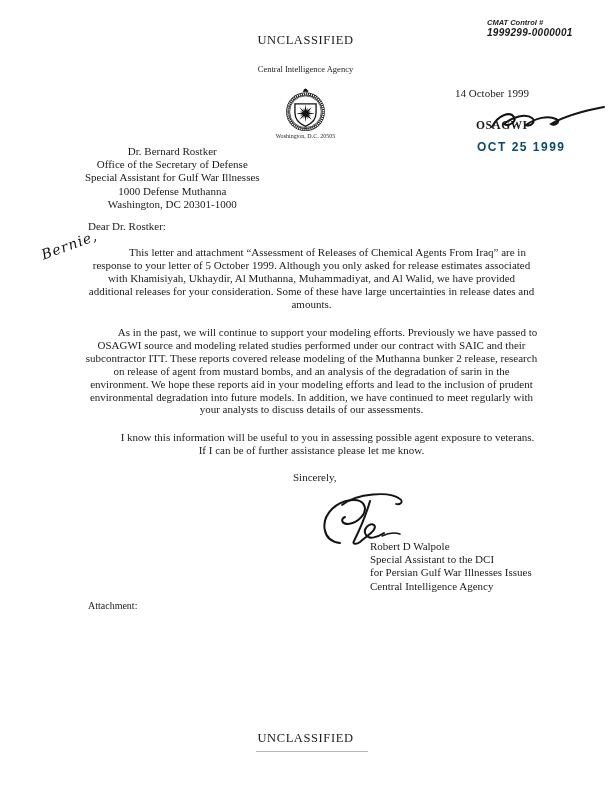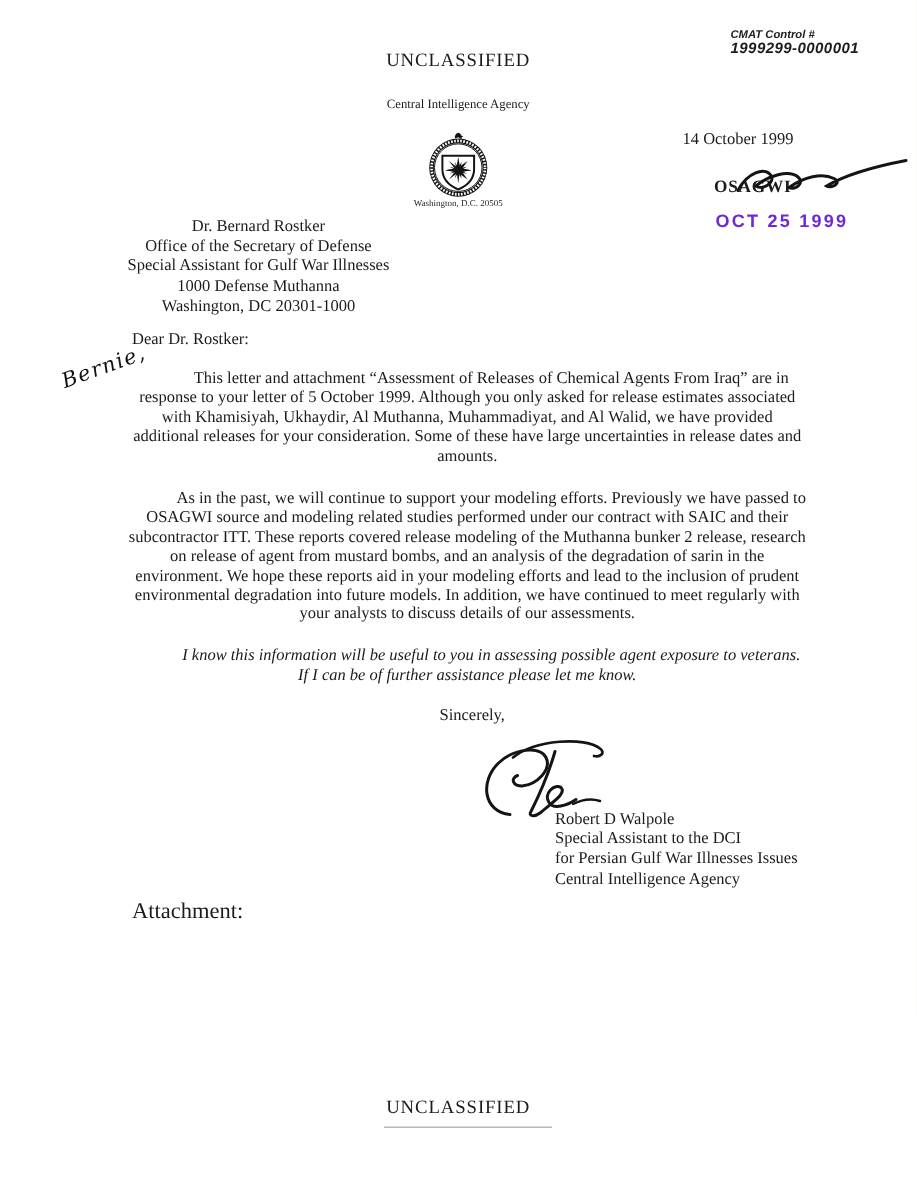--- a/index.html
+++ b/index.html
@@ -22,41 +22,41 @@
   .cmat-label{font-size:7.5px;font-weight:bold;color:#222;}
   .cmat-number{font-size:10px;font-weight:bold;letter-spacing:0.3px;}
   .agency-name{left:0;right:0;top:64px;text-align:center;font-size:8.5px;}
   .seal-wrap{left:282px;top:88px;width:47px;height:44px;}
   .seal-city{left:0;right:0;top:133px;text-align:center;font-size:6px;color:#2a2a2a;}
   .letter-date{left:455px;top:87px;font-size:11px;}
   .osagwi{left:476px;top:119px;font-size:11.5px;font-weight:bold;letter-spacing:0.5px;}
   .osagwi-scribble{left:488px;top:103px;width:120px;height:30px;}
   .stamp-date{
     left:477px;top:140px;font-family:"Liberation Sans",sans-serif;
-    font-size:12px;font-weight:bold;letter-spacing:1.5px;color:#6d28d9;
+    font-size:12px;font-weight:bold;letter-spacing:1.5px;color:#0c4a6e;
   }
   
   .recipient{left:85px;top:145px;font-size:11px;line-height:13.2px;text-align:center;}
   .salutation{left:88px;top:220px;font-size:11px;}
   .margin-note{
     left:40px;top:237px;font-size:14px;font-style:italic;
     font-family:"DejaVu Serif",serif;
     transform:rotate(-20deg);letter-spacing:1px;color:#111;
   }
   .para{
     left:85px;width:453px;font-size:11px;line-height:12.9px;
     text-align:center;text-indent:32px;margin:0;
   }
   .p1{top:246px;}
   .p2{top:326px;}
-  .p3{top:431px;font-style:italic;}
+  .p3{top:431px;}
   .closing{left:293px;top:471px;font-size:11px;}
   .signature-svg{left:312px;top:491px;width:115px;height:56px;}
   .sig-block{left:360px;top:540px;font-size:11px;line-height:13.2px;margin-left:10px;}
-  .attachment{left:88px;top:600px;font-size:15px;}
+  .attachment{left:88px;top:600px;font-size:10px;}
   
   .classification-bottom{
     left:0;right:0;top:731px;text-align:center;
     font-size:12.5px;letter-spacing:0.6px;
   }
   .footer-rule{left:256px;top:751px;width:112px;height:1px;background:#b9b9b4;}
   .ink{stroke:#141414;fill:none;stroke-linecap:round;}
 </style>
 </head>
 <body>

